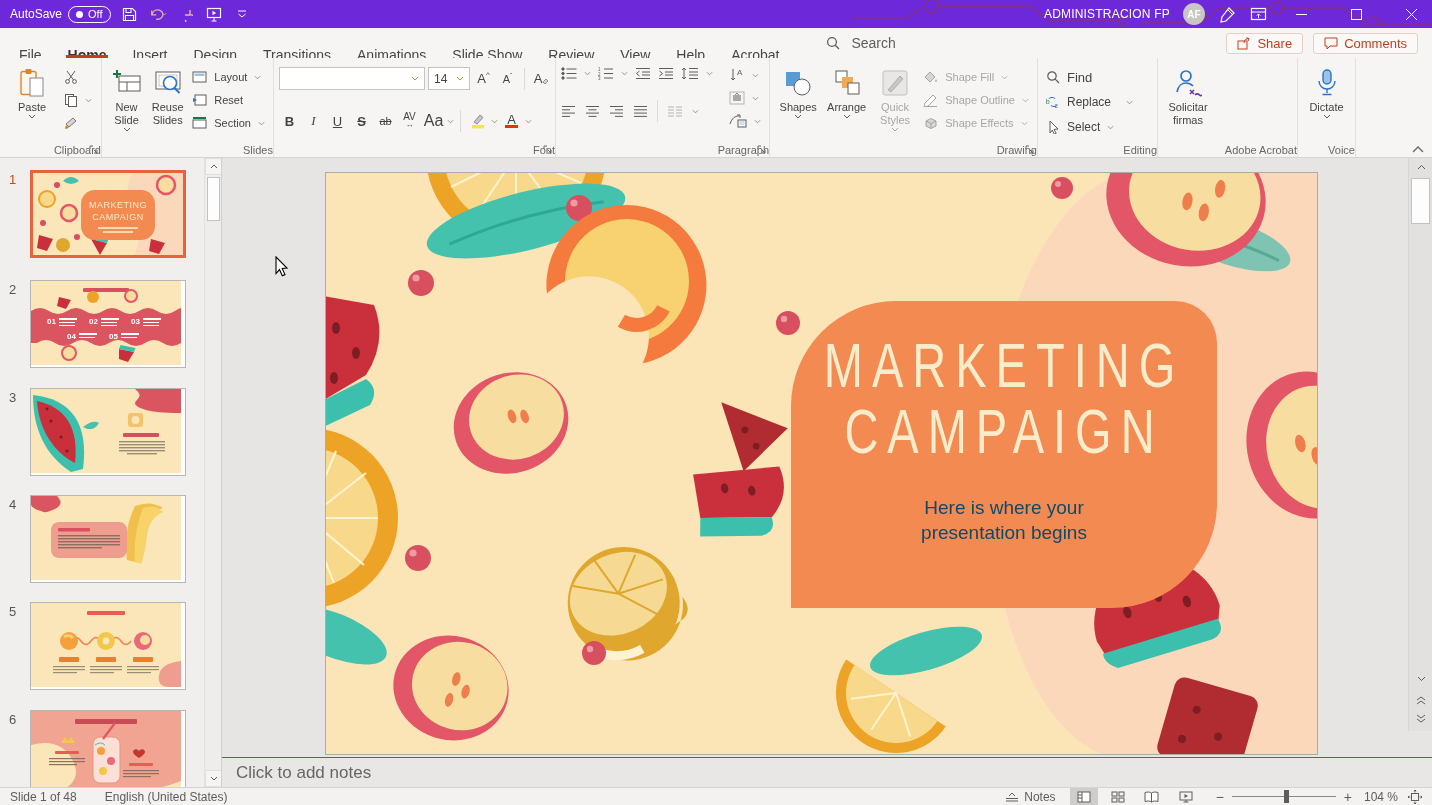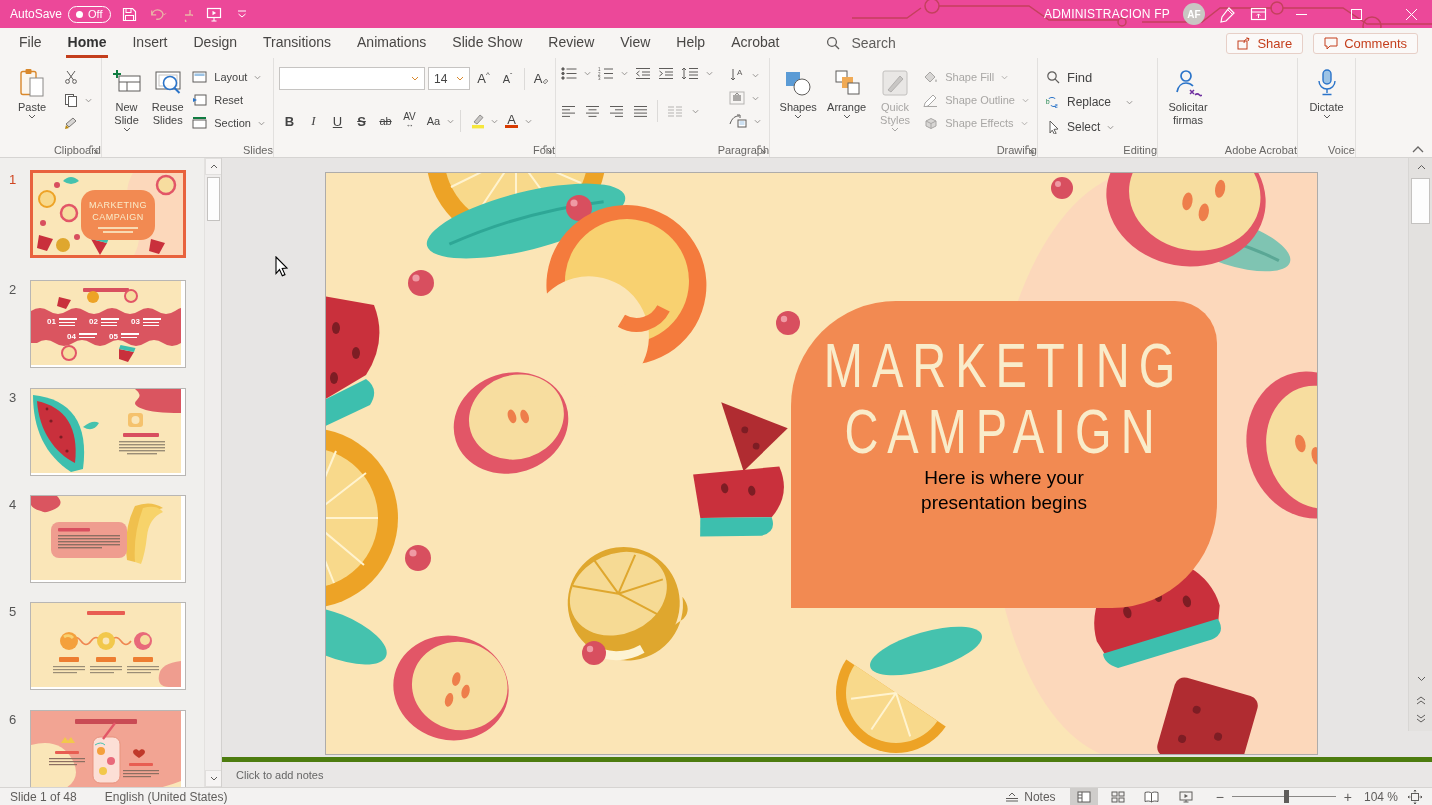--- a/index.html
+++ b/index.html
@@ -1,36 +1,36 @@
 <!DOCTYPE html>
 <html><head>
 <meta charset="utf-8">
 <style>
 *{box-sizing:border-box;margin:0;padding:0}
 html,body{width:1432px;height:805px;overflow:hidden}
 body{font-family:"Liberation Sans",sans-serif;background:#e7e5e4;color:#444}
 svg{display:block}
 
 
-.titlebar{height:28px;background:#ec4899;color:#fff;display:flex;align-items:center;position:relative}
+.titlebar{height:28px;background:#6d28d9;color:#fff;display:flex;align-items:center;position:relative}
 .tb-deco{position:absolute;right:0;top:0;height:28px;width:620px;opacity:.5;pointer-events:none}
 .tb-left{display:flex;align-items:center;gap:10px;padding-left:10px;z-index:2}
 .autosave{display:flex;align-items:center;gap:6px;font-size:12px}
 .as-pill{display:flex;align-items:center;gap:5px;border:1px solid #fff;border-radius:9px;height:17px;padding:0 7px;font-size:11px}
 .as-dot{width:7px;height:7px;border-radius:50%;background:#fff}
 .qat-ic{width:18px;height:18px;display:flex;align-items:center;justify-content:center}
 .tb-title{position:absolute;left:0;right:0;text-align:center;font-size:13px;z-index:1}
 .tb-right{margin-left:auto;display:flex;align-items:center;gap:13px;z-index:2}
 .tb-user{font-size:12px;letter-spacing:.2px}
 .avatar{width:22px;height:22px;border-radius:50%;background:#c9c6c3;color:#fff;font-size:10px;display:flex;align-items:center;justify-content:center;font-weight:700}
 .win-btn{width:42px;height:28px;display:flex;align-items:center;justify-content:center}
 
 
 .menubar{height:30px;background:#f7f5f3;display:flex;align-items:center;font-size:14px;color:#484644;padding-left:6px;position:relative}
-.tab{padding:0 13px;height:30px;line-height:29px;position:relative;white-space:nowrap}
+.tab{padding:13px 13px;height:30px;line-height:29px;position:relative;white-space:nowrap}
 .tab.active{font-weight:700;color:#333}
 .tab.active::after{content:"";position:absolute;left:11px;right:11px;bottom:0;height:3px;background:#c43e1c}
 .searchbox{display:flex;align-items:center;gap:11px;color:#5f5d5b;margin-left:34px;font-size:14px}
 .mb-right{margin-left:auto;display:flex;gap:10px;padding-right:14px}
 .pill-btn{display:flex;align-items:center;gap:6px;color:#c43e1c;border:1px solid #e7cfc7;border-radius:3px;padding:2px 10px;font-size:13px;background:#fbf9f8}
 
 
 .ribbon{height:100px;background:#f7f5f3;border-bottom:1px solid #d6d4d2;display:flex;position:relative}
 .rgroup{position:relative;border-right:1px solid #e2e0de;padding:3px 5px 16px;display:flex;align-items:flex-start;gap:2px}
 .glabel{position:absolute;bottom:1px;left:12px;right:0;text-align:right;font-size:11px;color:#696765}
@@ -59,24 +59,24 @@
 .ps-btn{position:absolute;left:0;width:17px;height:17px;display:flex;align-items:center;justify-content:center;color:#5f5d5b;background:#f6f4f3;border:1px solid #e1dfdd}
 .ps-thumb{position:absolute;left:2px;top:19px;width:13px;height:44px;background:#fdfdfd;border:1px solid #c4c2c0}
 
 .editor{flex:1;position:relative;background:#e7e5e4;overflow:hidden}
 .slide{position:absolute;left:103px;top:14px;width:993px;height:583px;background:#fbe5b6;border:1px solid #aeacaa;overflow:hidden}
 .peach{position:absolute;left:663px;top:-4px;width:334px;height:591px;background:#fcd8bb;border-radius:170px 0 0 150px / 330px 0 0 300px}
 .fruitlayer{position:absolute;left:0;top:0;z-index:1}
 .obox{position:absolute;left:465px;top:128px;width:426px;height:307px;background:#f28a52;border-radius:105px 42px 105px 0;z-index:3;display:flex;flex-direction:column;align-items:center}
 .otitle{font-size:47px;letter-spacing:9px;color:#f9ecca;transform:scaleY(1.32);line-height:66px;font-weight:400;white-space:nowrap}
 .ot1{margin-top:32px}
-.osub{font-size:19px;color:#000000;text-align:center;line-height:25px}
+.osub{margin-top:30px;font-size:19px;color:#0c4a6e;text-align:center;line-height:25px}
 .mouse-cursor{position:absolute;left:52px;top:98px;z-index:9}
 
-.notesbar{position:absolute;left:0;right:0;bottom:0;height:30px;border-top:5px solid #4d7c0f;background:#e9e7e6;display:flex;align-items:center;padding-left:14px;font-size:11px;color:#666}
+.notesbar{position:absolute;left:0;right:0;bottom:0;height:30px;border-top:1px solid #4d7c0f;background:#e9e7e6;display:flex;align-items:center;padding-left:14px;font-size:17px;color:#666}
 .vscroll{position:absolute;right:0;top:0;width:24px;height:573px;background:#e3e1df;border-left:1px solid #d8d6d4}
 .vs-btn{position:absolute;left:2px;width:20px;height:18px;display:flex;align-items:center;justify-content:center;color:#5f5d5b}
 .vs-thumb{position:absolute;left:2px;top:20px;width:19px;height:46px;background:#fdfdfd;border:1px solid #c4c2c0}
 .vs-dbl{position:absolute;left:2px;width:20px;height:16px;display:flex;align-items:center;justify-content:center;color:#5f5d5b}
 
 
 .statusbar{height:18px;background:#f3f2f1;border-top:1px solid #d6d4d2;display:flex;align-items:center;font-size:12px;color:#5f5d5b;padding:0 6px}
 .sb-left{display:flex;gap:28px;padding-left:4px}
 .sb-right{margin-left:auto;display:flex;align-items:center;gap:6px}
 .sb-notes{display:flex;align-items:center;gap:5px;padding:0 8px}
@@ -341,21 +341,21 @@
       <div class="frow">
         <div class="tbtn" style="font-weight:700">B</div>
         <div class="tbtn" style="font-style:italic;font-family:'Liberation Serif',serif">I</div>
         <div class="tbtn" style="text-decoration:underline">U</div>
         <div class="tbtn" style="text-decoration:line-through;font-weight:600">S</div>
         <div class="tbtn" style="text-decoration:line-through;font-size:11px">ab</div>
         <div class="tbtn" style="font-size:10px;flex-direction:column;line-height:8px">
             <span>AV</span>
             <span style="font-size:8px">↔</span>
           </div>
-        <div class="tbtn" style="font-size:11px">Aa</div>
+        <div class="tbtn" style="font-size:16px">Aa</div>
         <svg width="7" height="5" viewBox="0 0 8 5">
             <path d="M1 1l3 3 3-3" fill="none" stroke="#8a8886"></path>
           </svg>
         <div class="vsep"></div>
         <div class="tbtn">
           <svg width="16" height="16" viewBox="0 0 16 16">
               <path d="M4 9l6-7 3 2.5L7 11z" fill="#c8c6c4" stroke="#5f5d5b" stroke-width=".6"></path>
               <rect x="2" y="12" width="12" height="3.4" fill="#f6e73c"></rect>
             </svg>
         </div>

